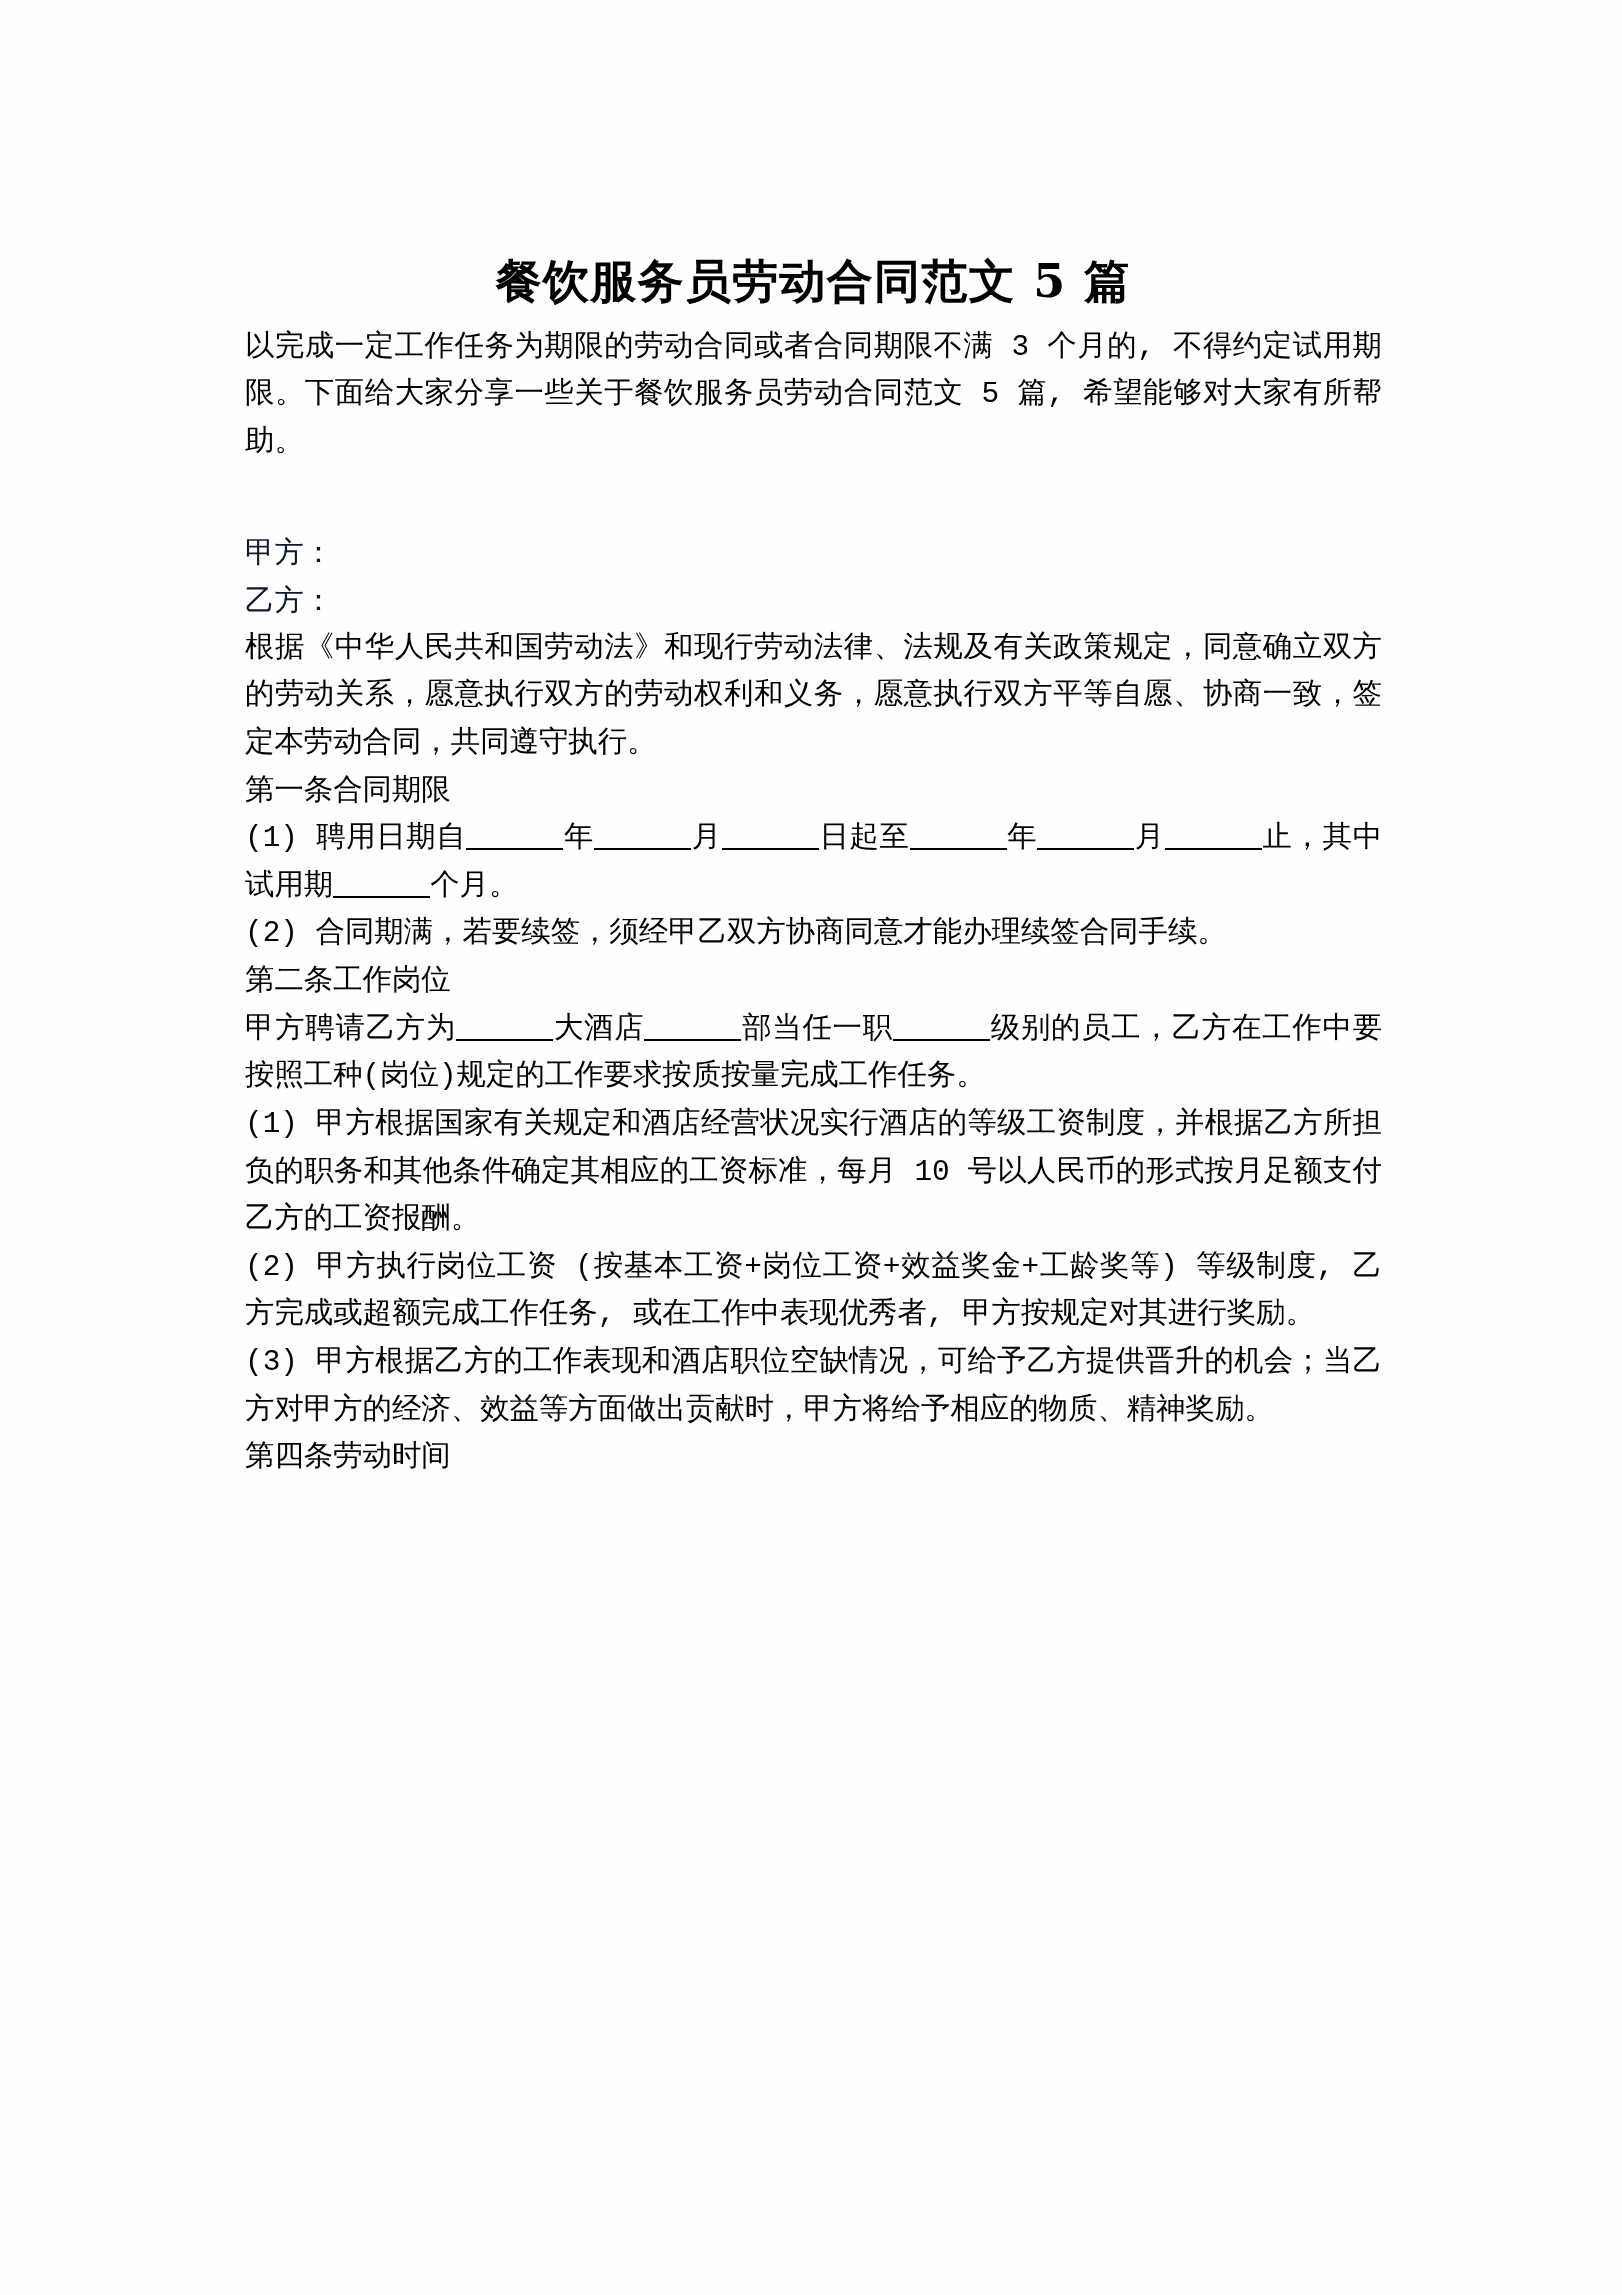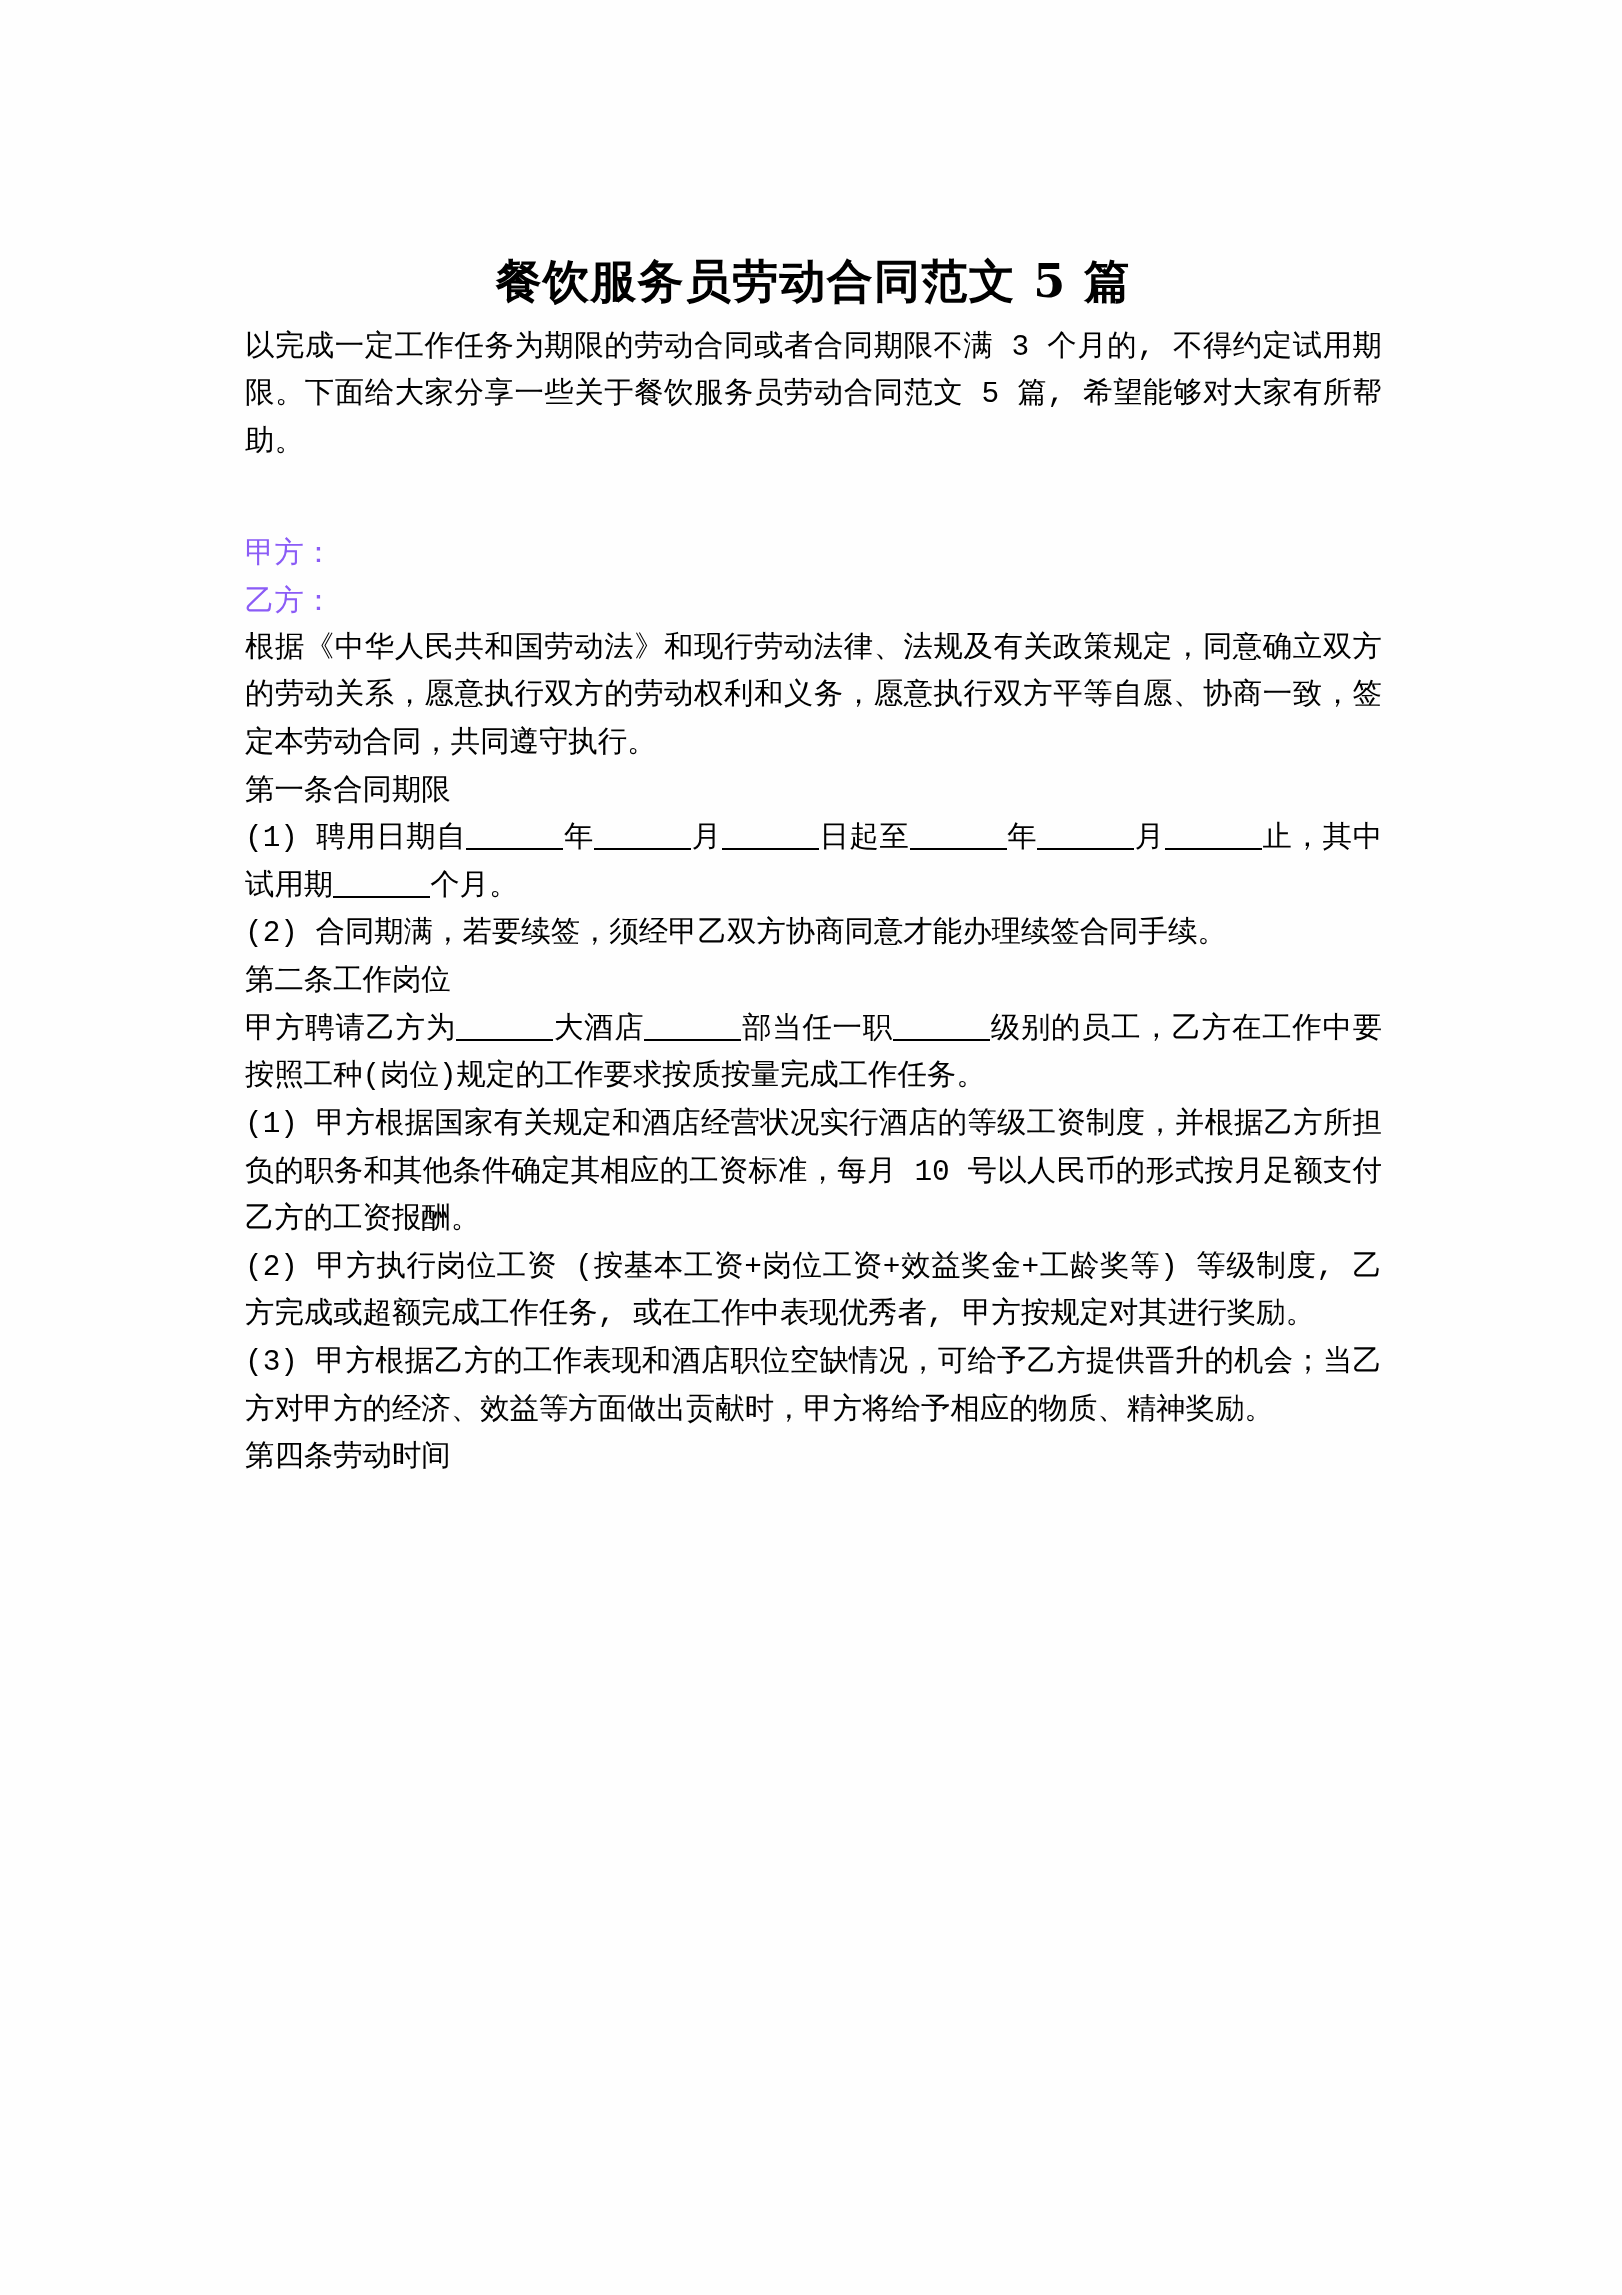--- a/index.html
+++ b/index.html
@@ -51,21 +51,21 @@
     display: inline-block;
     border-bottom: 2px solid #000000;
     vertical-align: -3.9px;
   }
   .blank.w-md { width: 97px; }
   .blank.w-lg { width: 116px; }
   .fieldline {
     font-family: "DejaVu Serif", "Liberation Serif", serif;
     font-size: 29.4px;
     line-height: 1.62;
-    color: #8b5cf6;
+    color: #0f172a;
     margin: 0;
     white-space: nowrap;
   }
 </style>
 </head>
 <body>
 
 <div class="page">
   <div class="content">
 

